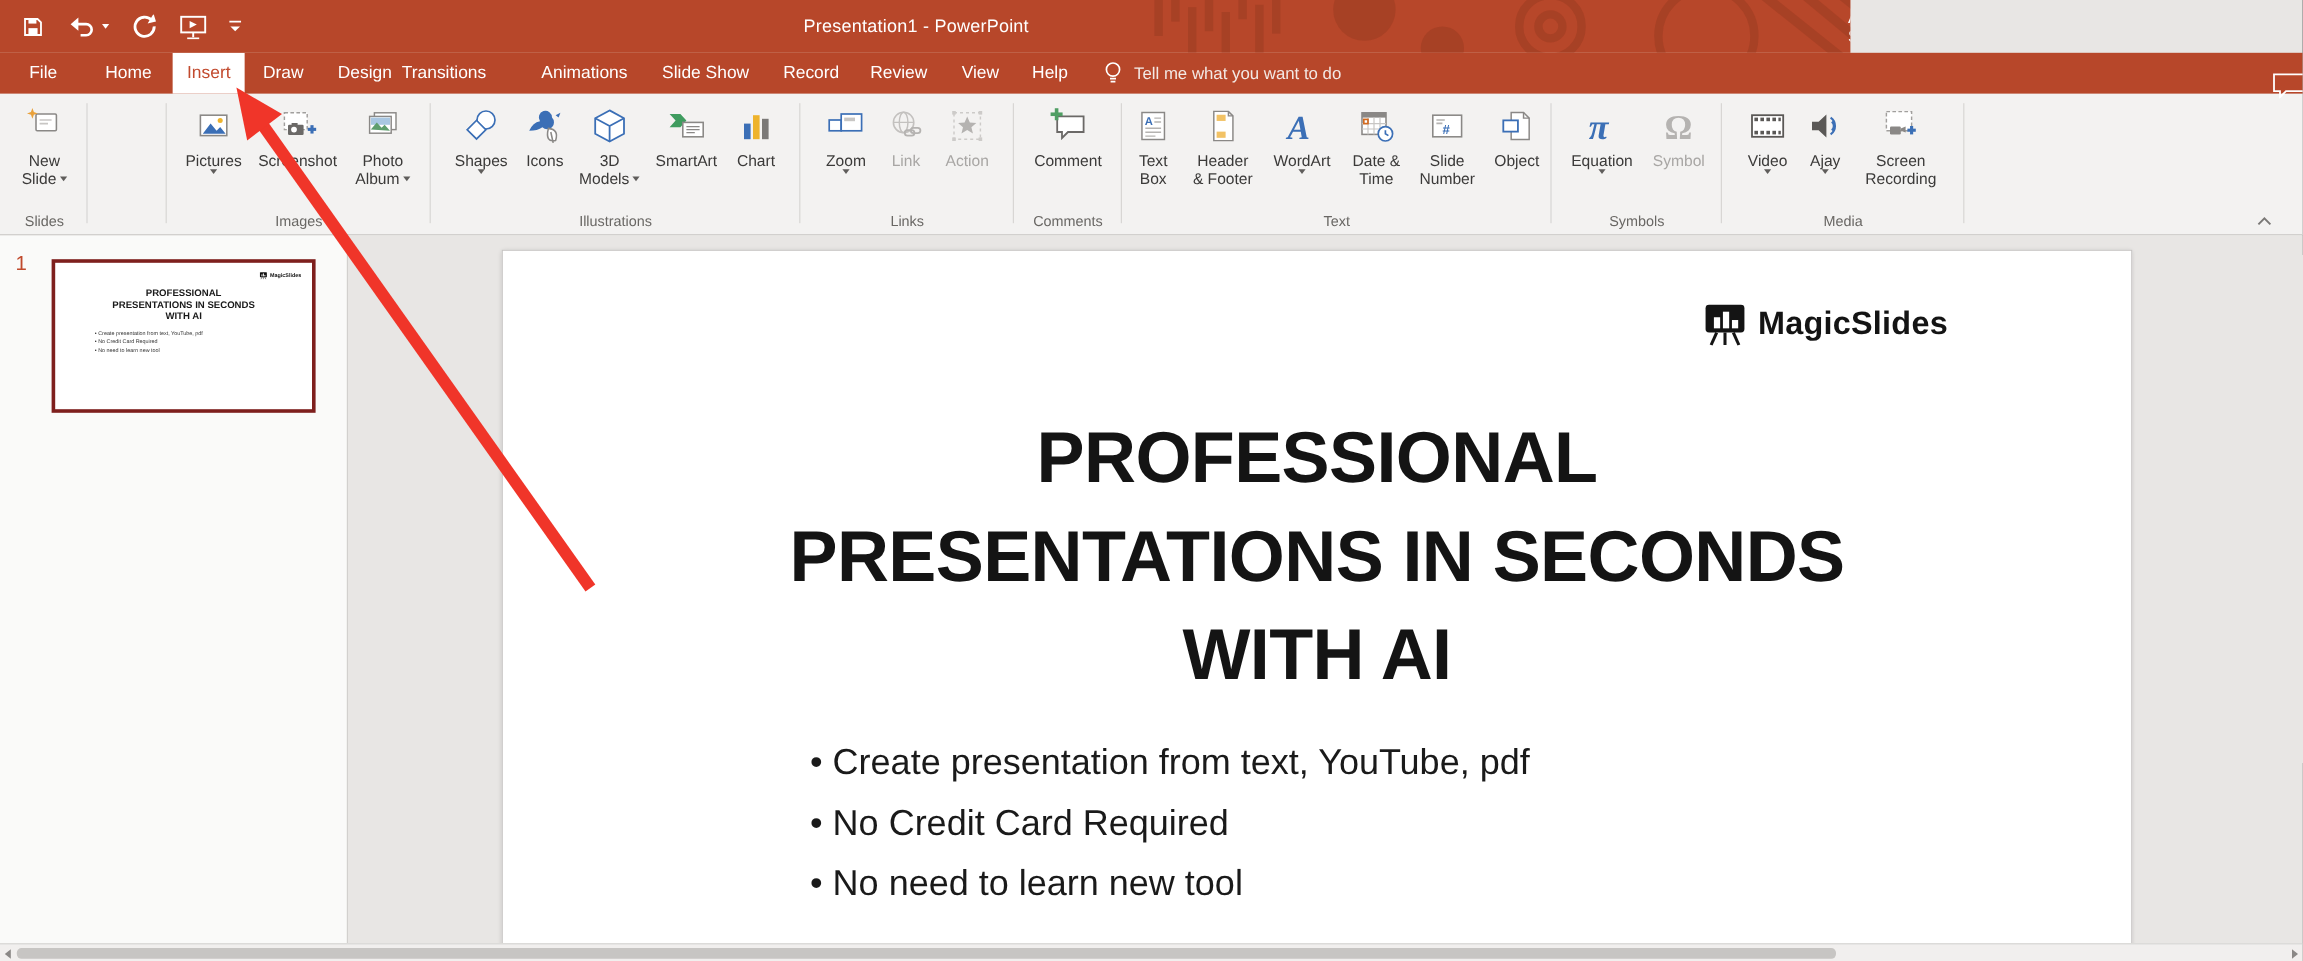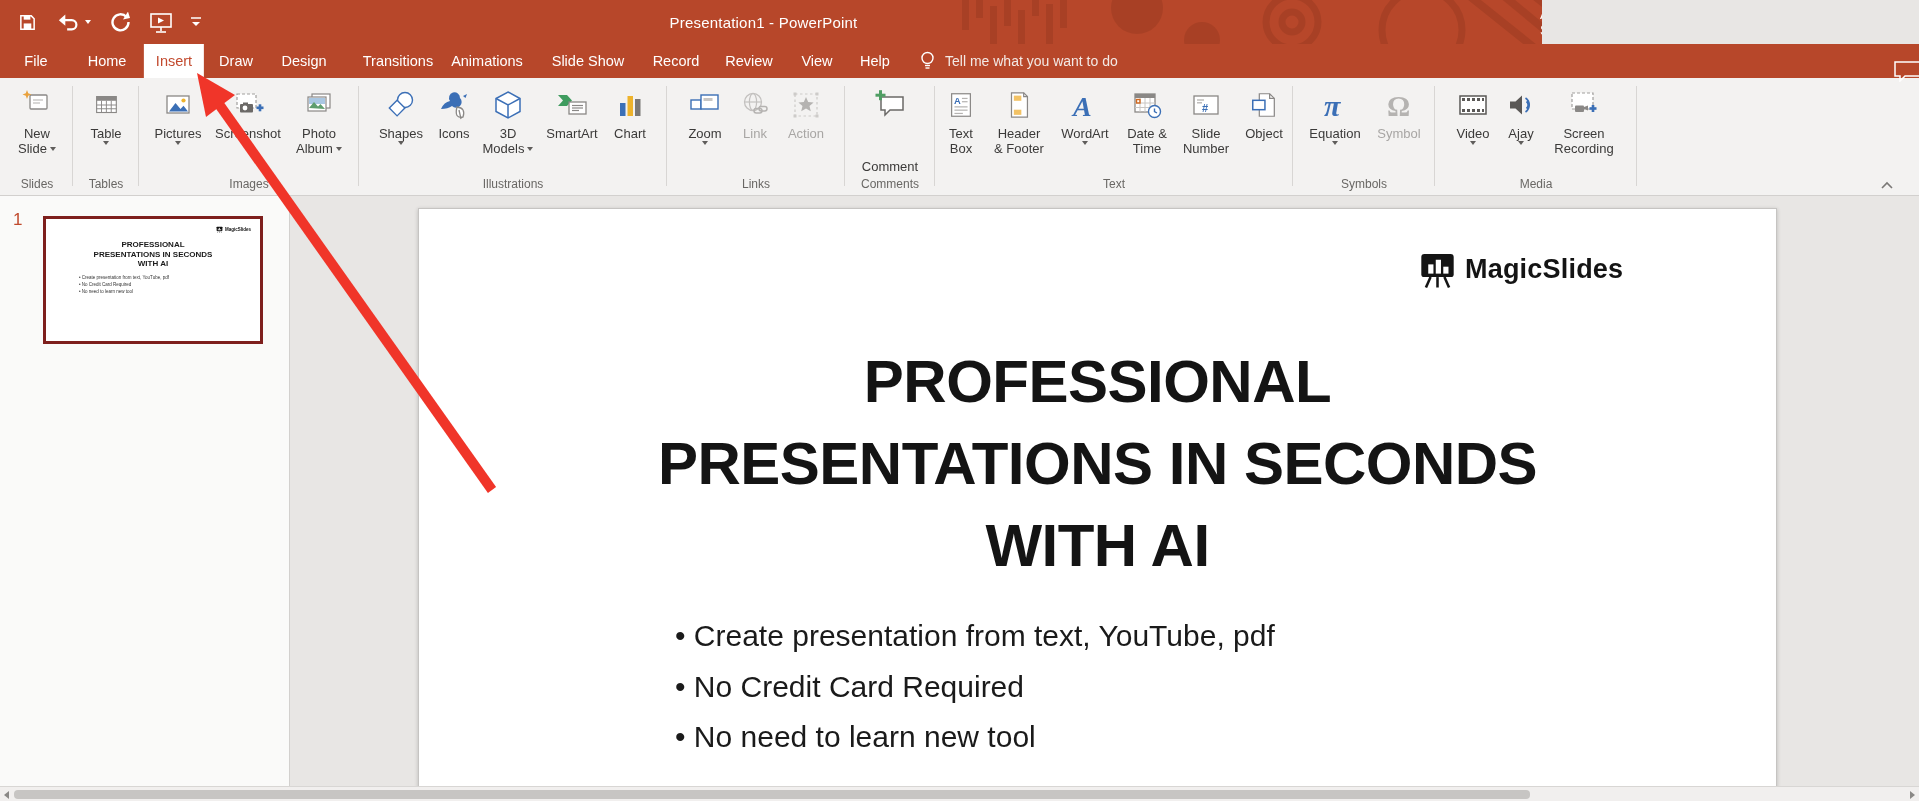--- a/index.html
+++ b/index.html
@@ -166,21 +166,21 @@
         </svg>
     </div>
   </div>
 
   <div class="tabrow">
     <div class="tab" style="left:36px;">File</div>
     <div class="tab" style="left:107px;">Home</div>
     <div class="tab active" style="left:174px;">Insert</div>
     <div class="tab" style="left:236px;">Draw</div>
     <div class="tab" style="left:304px;">Design</div>
-    <div class="tab" style="left:398px;">Transitions</div>
+    <div class="tab" style="left:370px;">Transitions</div>
     <div class="tab" style="left:487px;">Animations</div>
     <div class="tab" style="left:588px;">Slide Show</div>
     <div class="tab" style="left:676px;">Record</div>
     <div class="tab" style="left:749px;">Review</div>
     <div class="tab" style="left:817px;">View</div>
     <div class="tab" style="left:875px;">Help</div>
     <div class="tellme">
       <svg width="15" height="20" viewBox="0 0 15 20">
           <circle cx="7.5" cy="7" r="5.5" fill="none" stroke="#fff" stroke-width="1.4"></circle>
           <line x1="5" y1="14.5" x2="10" y2="14.5" stroke="#fff" stroke-width="1.4"></line>
@@ -210,42 +210,20 @@
           <span class="l2">
               <span>Slide</span>
               <span class="chev"></span>
             </span>
         </div>
       </div>
       <div class="glabel">Slides</div>
     </div>
     <div class="vsep" style="left:72px;"></div>
 
-    <div class="rgroup" style="left:74px;width:64px;">
-      <div class="btnrow">
-        <div class="rbtn" style="width:56px;">
-          <div class="ric">
-              <svg width="30" height="34" viewBox="0 0 32 32">
-                <rect x="6" y="7" width="21" height="17" fill="#fff" stroke="#8a8886" stroke-width="1.2"></rect>
-                <rect x="6" y="7" width="21" height="4.5" fill="#8a8886"></rect>
-                <line x1="11.2" y1="11.5" x2="11.2" y2="24" stroke="#8a8886"></line>
-                <line x1="16.4" y1="11.5" x2="16.4" y2="24" stroke="#8a8886"></line>
-                <line x1="21.6" y1="11.5" x2="21.6" y2="24" stroke="#8a8886"></line>
-                <line x1="6" y1="16" x2="27" y2="16" stroke="#8a8886"></line>
-                <line x1="6" y1="20" x2="27" y2="20" stroke="#8a8886"></line>
-              </svg>
-            </div>
-          <span class="l1">Table</span>
-          <span class="l2">
-              <span class="chev"></span>
-            </span>
-        </div>
-      </div>
-      <div class="glabel">Tables</div>
-    </div>
     <div class="vsep" style="left:138px;"></div>
 
     <div class="rgroup" style="left:140px;width:218px;">
       <div class="btnrow">
         <div class="rbtn" style="width:62px;">
           <div class="ric">
               <svg width="32" height="34" viewBox="0 0 32 32">
                 <rect x="5" y="7" width="22" height="17" fill="#fff" stroke="#8a8886" stroke-width="1.3"></rect>
                 <circle cx="21.5" cy="11.5" r="2.1" fill="#eeb32c"></circle>
                 <path d="M7 22.5 l6.5-8.5 5 6 3-3.2 4.5 5.7 z" fill="#3b6fb6"></path>
@@ -402,21 +380,21 @@
           <span class="l1">Action</span>
           <span class="l2"></span>
         </div>
       </div>
       <div class="glabel">Links</div>
     </div>
     <div class="vsep" style="left:844px;"></div>
 
     <div class="rgroup" style="left:846px;width:88px;">
       <div class="btnrow">
-        <div class="rbtn" style="width:68px;gap:33px;">
+        <div class="rbtn" style="width:68px;">
           <div class="ric">
               <svg width="34" height="34" viewBox="0 0 34 32">
                 <path d="M8 8 h22 v13 h-13 l-5 5 v-5 h-4 z" fill="#fff" stroke="#6b6967" stroke-width="1.5"></path>
                 <rect x="2.5" y="4.7" width="10" height="3" fill="#4f9e63"></rect>
                 <rect x="6" y="1.2" width="3" height="10" fill="#4f9e63"></rect>
               </svg>
             </div>
           <span class="l1">Comment</span>
           <span class="l2"></span>
         </div>

